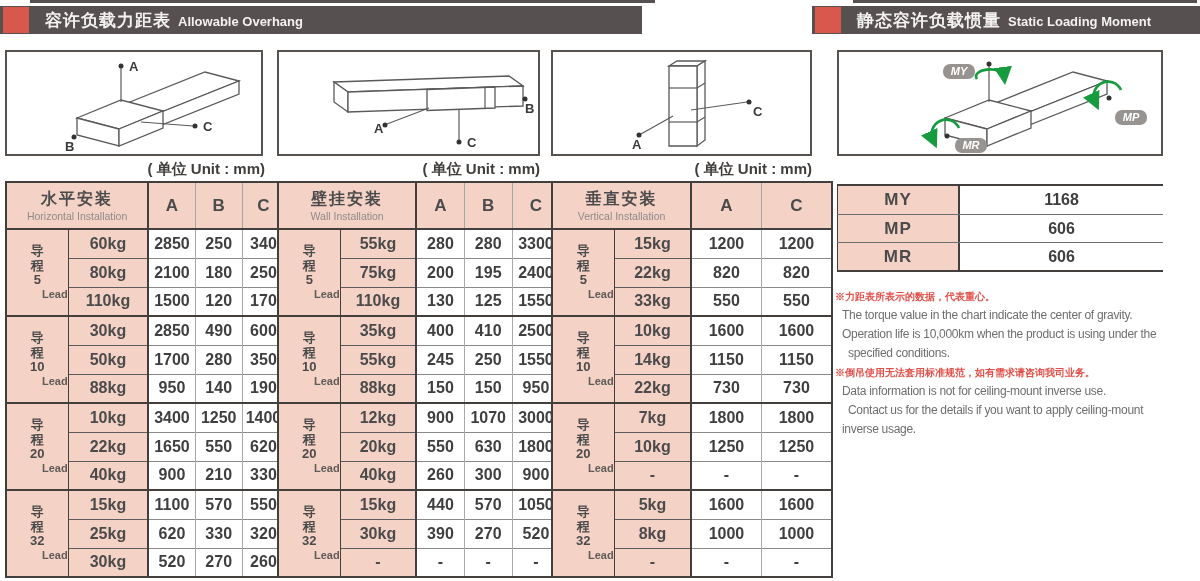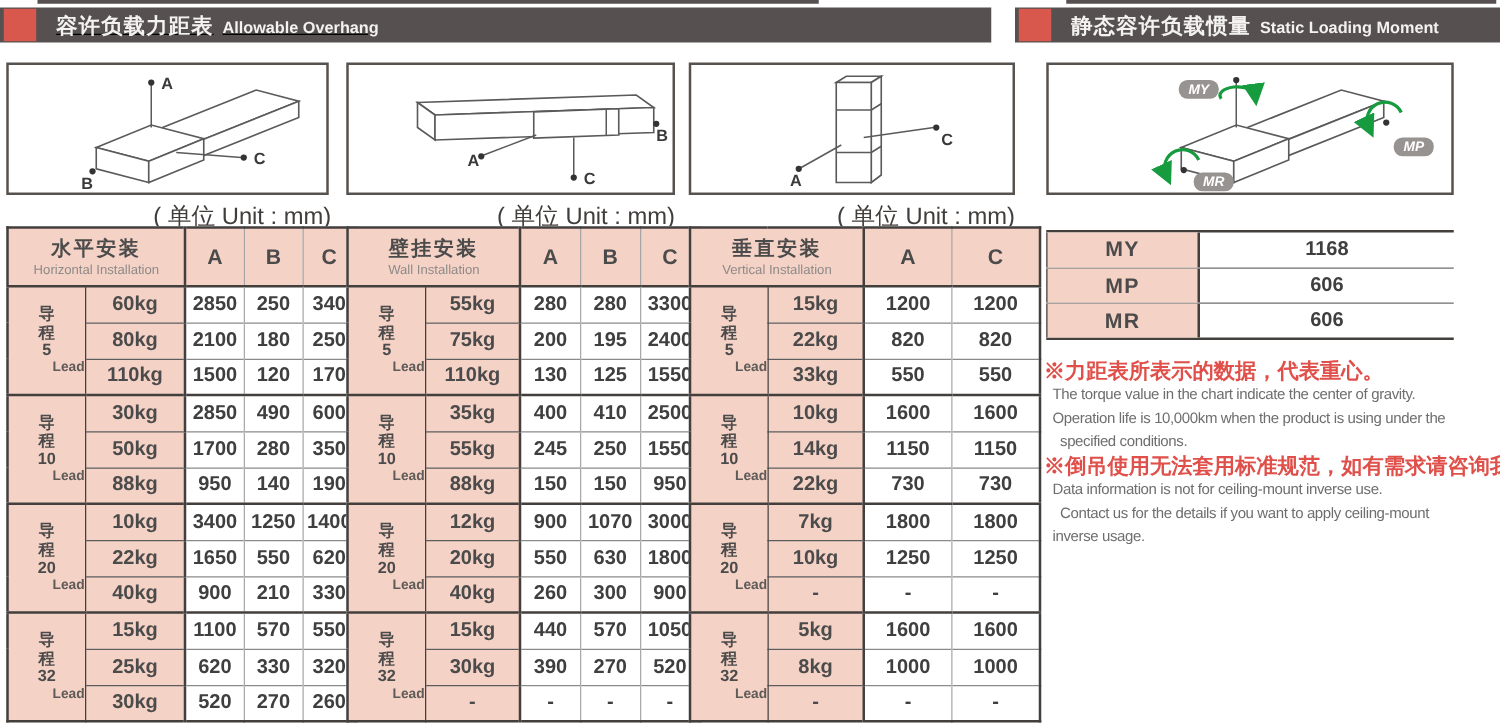--- a/index.html
+++ b/index.html
@@ -4,21 +4,21 @@
 <style>
   * { margin:0; padding:0; box-sizing:border-box; }
   body { background:#fff; font-family:"Liberation Sans", sans-serif; }
   .page { position:relative; width:1200px; height:581px; background:#fff; overflow:hidden; }
 
   
   .topstrip { position:absolute; top:0; height:3px; background:#565050; }
   .strip-left { left:30px; width:625px; }
   .strip-right { left:853px; width:344px; }
   .bar { position:absolute; top:6px; height:28px; background:#565050; display:flex; align-items:center; }
-  .bar-left { left:0; width:793px;text-decoration:underline; }
+  .bar-left { left:0; width:642px; }
   .bar-right { left:812px; width:388px; }
   .accent-square { width:26px; height:26px; background:#d8584e; margin-left:3px; flex:0 0 auto; }
   .bar-title { color:#f4f2f1; margin-left:16px; white-space:nowrap; display:flex; align-items:baseline; gap:7px; }
   .bar-zh { font-size:17px; font-weight:bold; letter-spacing:1px; }
   .bar-en { font-size:13px; font-weight:bold;text-align:right; }
 
   
   .diagram-box { position:absolute; top:50px; height:106px; background:#fff; border:2px solid #57524e; }
   .box-1 { left:5px;   width:258px; }
   .box-2 { left:277px; width:263px; }
@@ -27,21 +27,21 @@
   .diagram-box svg { display:block; width:100%; height:100%; }
   .sketch { stroke:#5a5a5a; stroke-width:1.3; fill:#fff; }
   .sketch-line { stroke:#5a5a5a; stroke-width:1.2; fill:none; }
   .pt { fill:#333; }
   .pt-label { font-size:13px; font-weight:bold; fill:#3a3a3a; }
   .g-arc { stroke:#169c3e; stroke-width:2.6; fill:none; }
   .pill { fill:#979390; }
   .pill-text { font-size:11px; font-weight:bold; font-style:italic; fill:#fff; text-anchor:middle; }
 
   
-  .unit { position:absolute; top:160px; text-align:right; font-size:19px; font-weight:normal; color:#403d3b; }
+  .unit { position:absolute; top:160px; text-align:right; font-size:15px; font-weight:bold; color:#403d3b; }
   .unit-1 { left:5px;   width:260px; }
   .unit-2 { left:277px; width:263px; }
   .unit-3 { left:551px; width:261px; }
   .unit-4 { left:837px; width:326px; }
 
   
   .spec-table { position:absolute; top:181px; border-collapse:collapse; table-layout:fixed;
                 border:2px solid #423f3d; background:#fff; }
   .st-1 { left:5px; }  .st-2 { left:277px; }  .st-3 { left:551px; }
   .spec-table th, .spec-table td { padding:0; text-align:center; vertical-align:middle; }
@@ -68,21 +68,21 @@
   .moment-row + .moment-row { border-top:1px solid #6e6e6e; }
   .moment-label { width:123px; background:#f5d2c6; border-left:1px solid #423f3d; border-right:2px solid #423f3d;
                   display:flex; align-items:center; justify-content:center;
                   font-size:17px; font-weight:bold; color:#4b4b4b; letter-spacing:1px; }
   .moment-value { flex:1; display:flex; align-items:center; justify-content:center;
                   font-size:16px; font-weight:700; color:#3f3f3f; }
 
   
   .notes { position:absolute; left:835px; top:287px; width:364px; font-size:12px;
            letter-spacing:-0.3px; line-height:19px; white-space:nowrap; }
-  .note-zh { color:#e0504a; font-weight:bold; font-size:17px; letter-spacing:0; }
+  .note-zh { color:#e0504a; font-weight:bold; font-size:10px; letter-spacing:0; }
   .note-en { color:#6e6e6e; padding-left:7px; }
   .note-en.indent2 { padding-left:13px; }
 </style>
 </head>
 <body>
 
 <div class="page">
 
   <div class="topstrip strip-left"></div>
   <div class="topstrip strip-right"></div>

